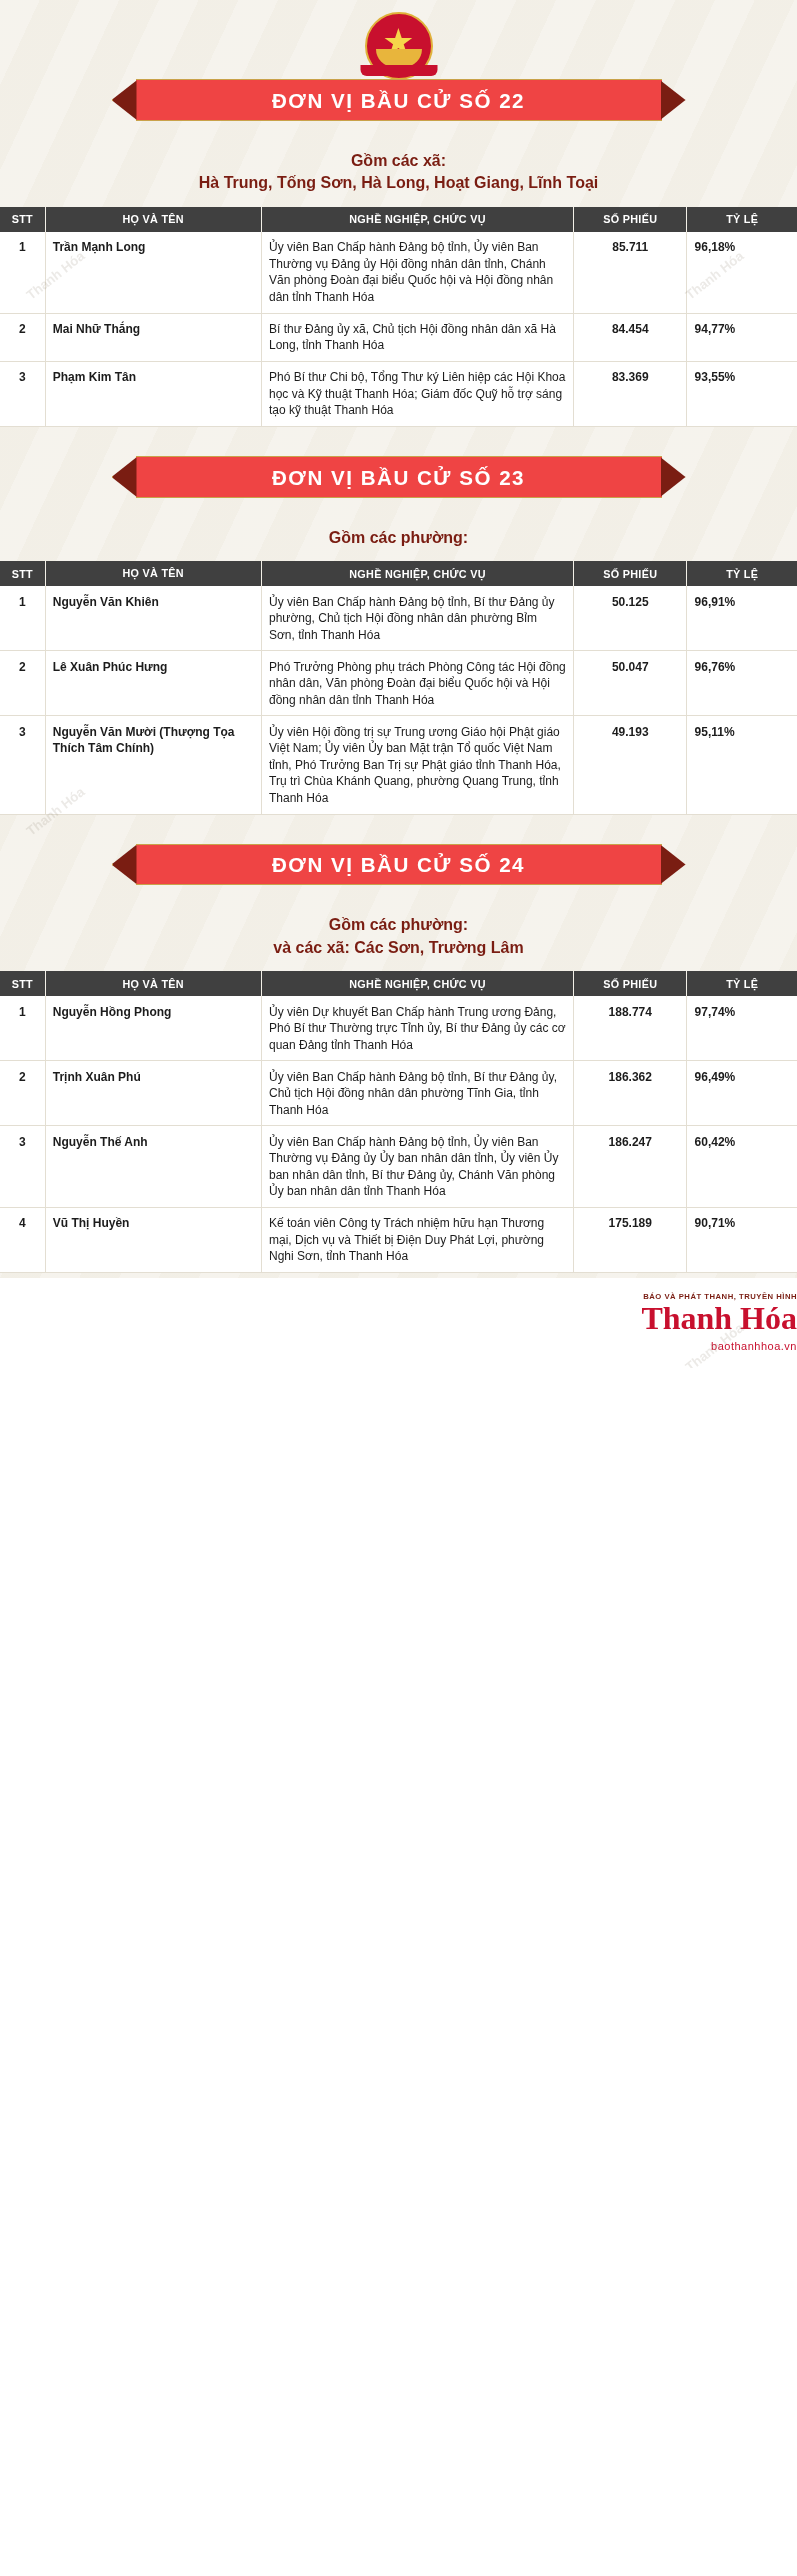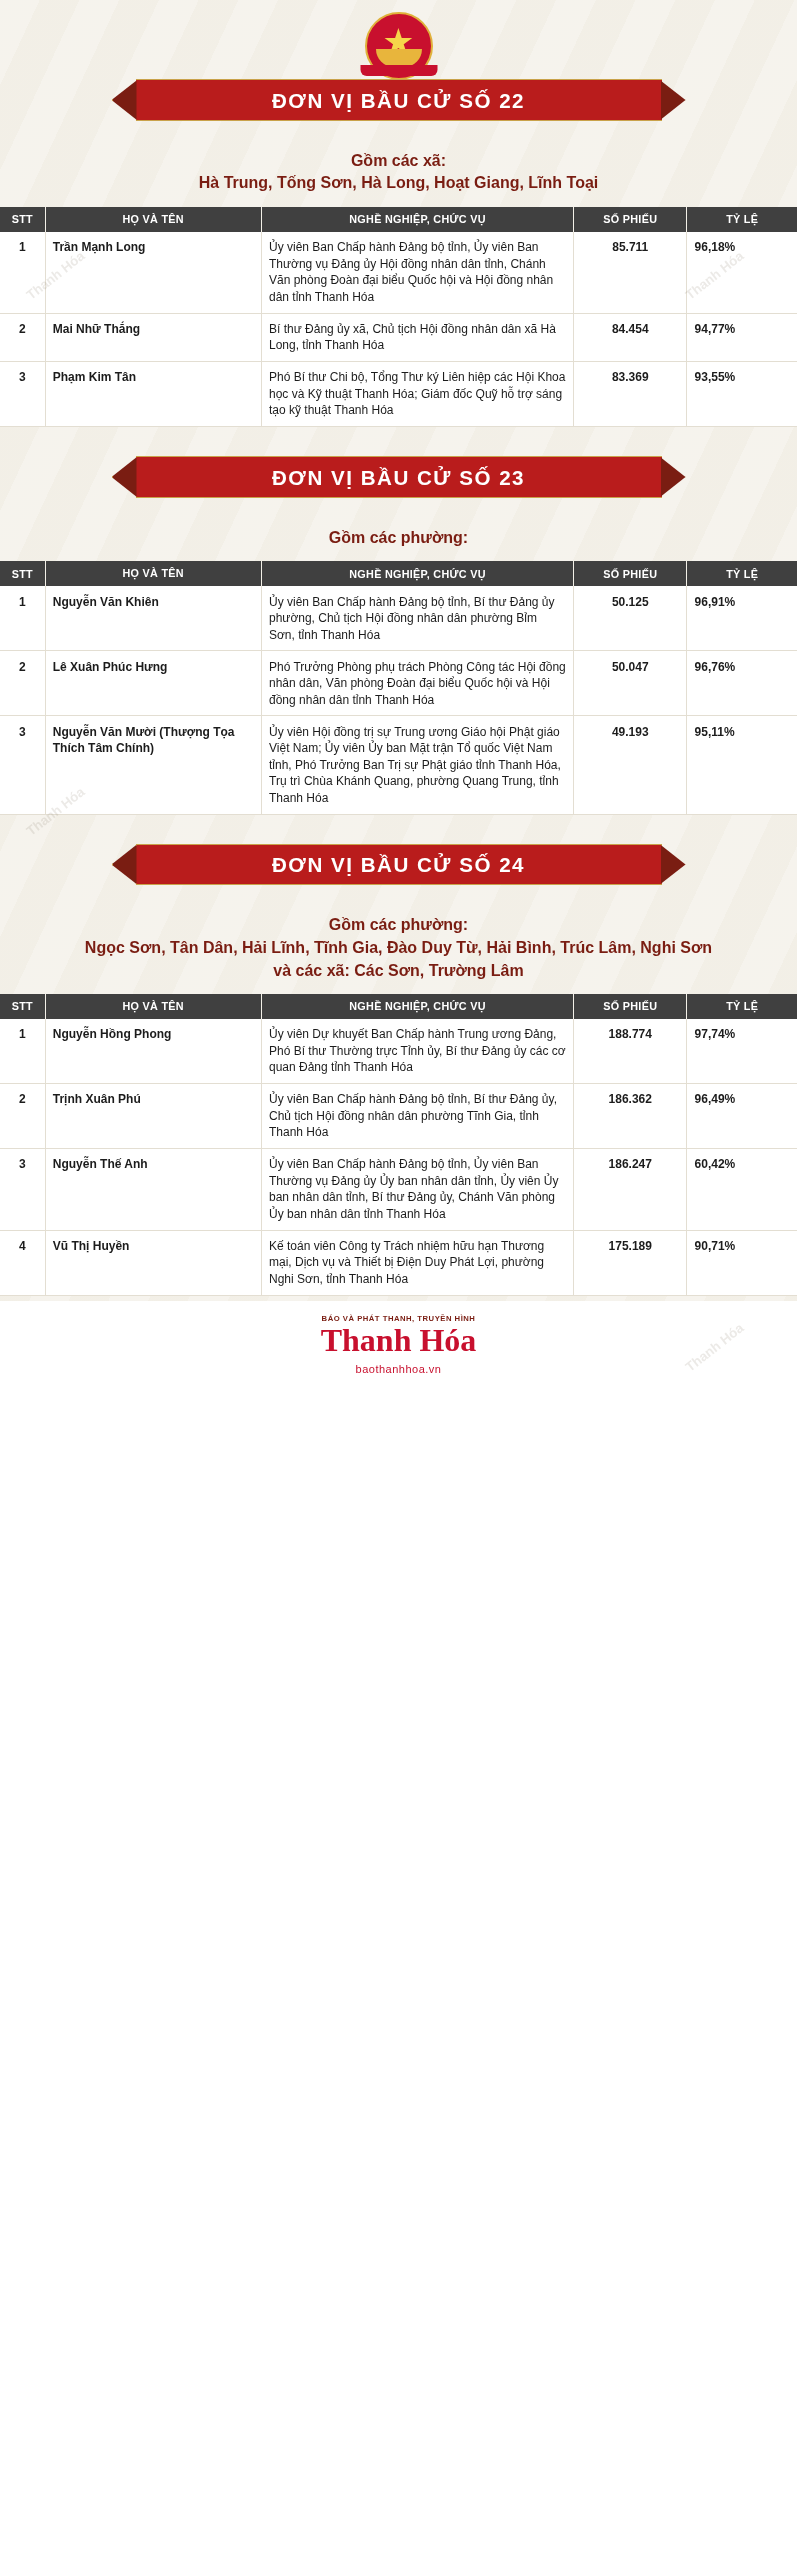--- a/index.html
+++ b/index.html
@@ -58,21 +58,21 @@
     position:absolute;left:50%;bottom:0;transform:translateX(-50%);
     width:77px;height:11.3px;background:#c8102e;border-radius:0 0 6.2px 6.2px;
   }
 
   
   .banner-block{ padding:0 31px; }
   .banner{
     position:relative;
     margin:0 auto;
     width:526px;
-    background:#b91c1c;
+    background:#ef4444;
     color:#ffffff;
     text-align:center;
     padding:8.2px 0 7.2px;
     font-size:20.6px;
     font-weight:bold;
     letter-spacing:1.5px;
     border-top:1.5px solid #c9a24a;
     border-bottom:1.5px solid #c9a24a;
   }
   .banner::before, .banner::after{
@@ -131,21 +131,21 @@
   .c-job{ width:312px; font-size:11.3px; color:#222; }
   .c-votes{ width:113px; text-align:center; font-weight:bold; color:#7a1d12; font-size:13.4px;}
   .c-rate{ width:110px; text-align:left; font-weight:bold; color:#7a1d12; font-size:13.4px;}
 
   .section{ padding-bottom:5.2px; }
   .gap{ height:24px; }
 
   
   .footer{
     background:#ffffff;
-    text-align:center;
+    text-align:right;
     padding:13.4px 0 15.5px;
   }
   .footer .small{
     font-size:7.7px;
     color:#7a1d12;
     letter-spacing:0.5px;
     font-weight:bold;
   }
   .footer .brand{
     font-size:32px;
@@ -273,21 +273,20 @@
             </tbody>
           </table>
           <div class="gap"></div>
         </div>
         <div class="section">
           <div class="banner-block">
             <div class="banner">ĐƠN VỊ BẦU CỬ SỐ 24</div>
           </div>
           <div class="sub-title">
             <span class="line">Gồm các phường:</span>
-            <span class="line">Ngọc Sơn, Tân Dân, Hải Lĩnh, Tĩnh Gia, Đào Duy Từ, Hải Bình, Trúc Lâm, Nghi Sơn</span>
             <span class="line">và các xã: Các Sơn, Trường Lâm</span>
           </div>
           <table class="rows">
             <thead>
               <tr>
                 <th class="c-stt">STT</th>
                 <th class="c-name">HỌ VÀ TÊN</th>
                 <th class="c-job">NGHỀ NGHIỆP, CHỨC VỤ</th>
                 <th class="c-votes">SỐ PHIẾU</th>
                 <th class="c-rate">TỶ LỆ</th>

